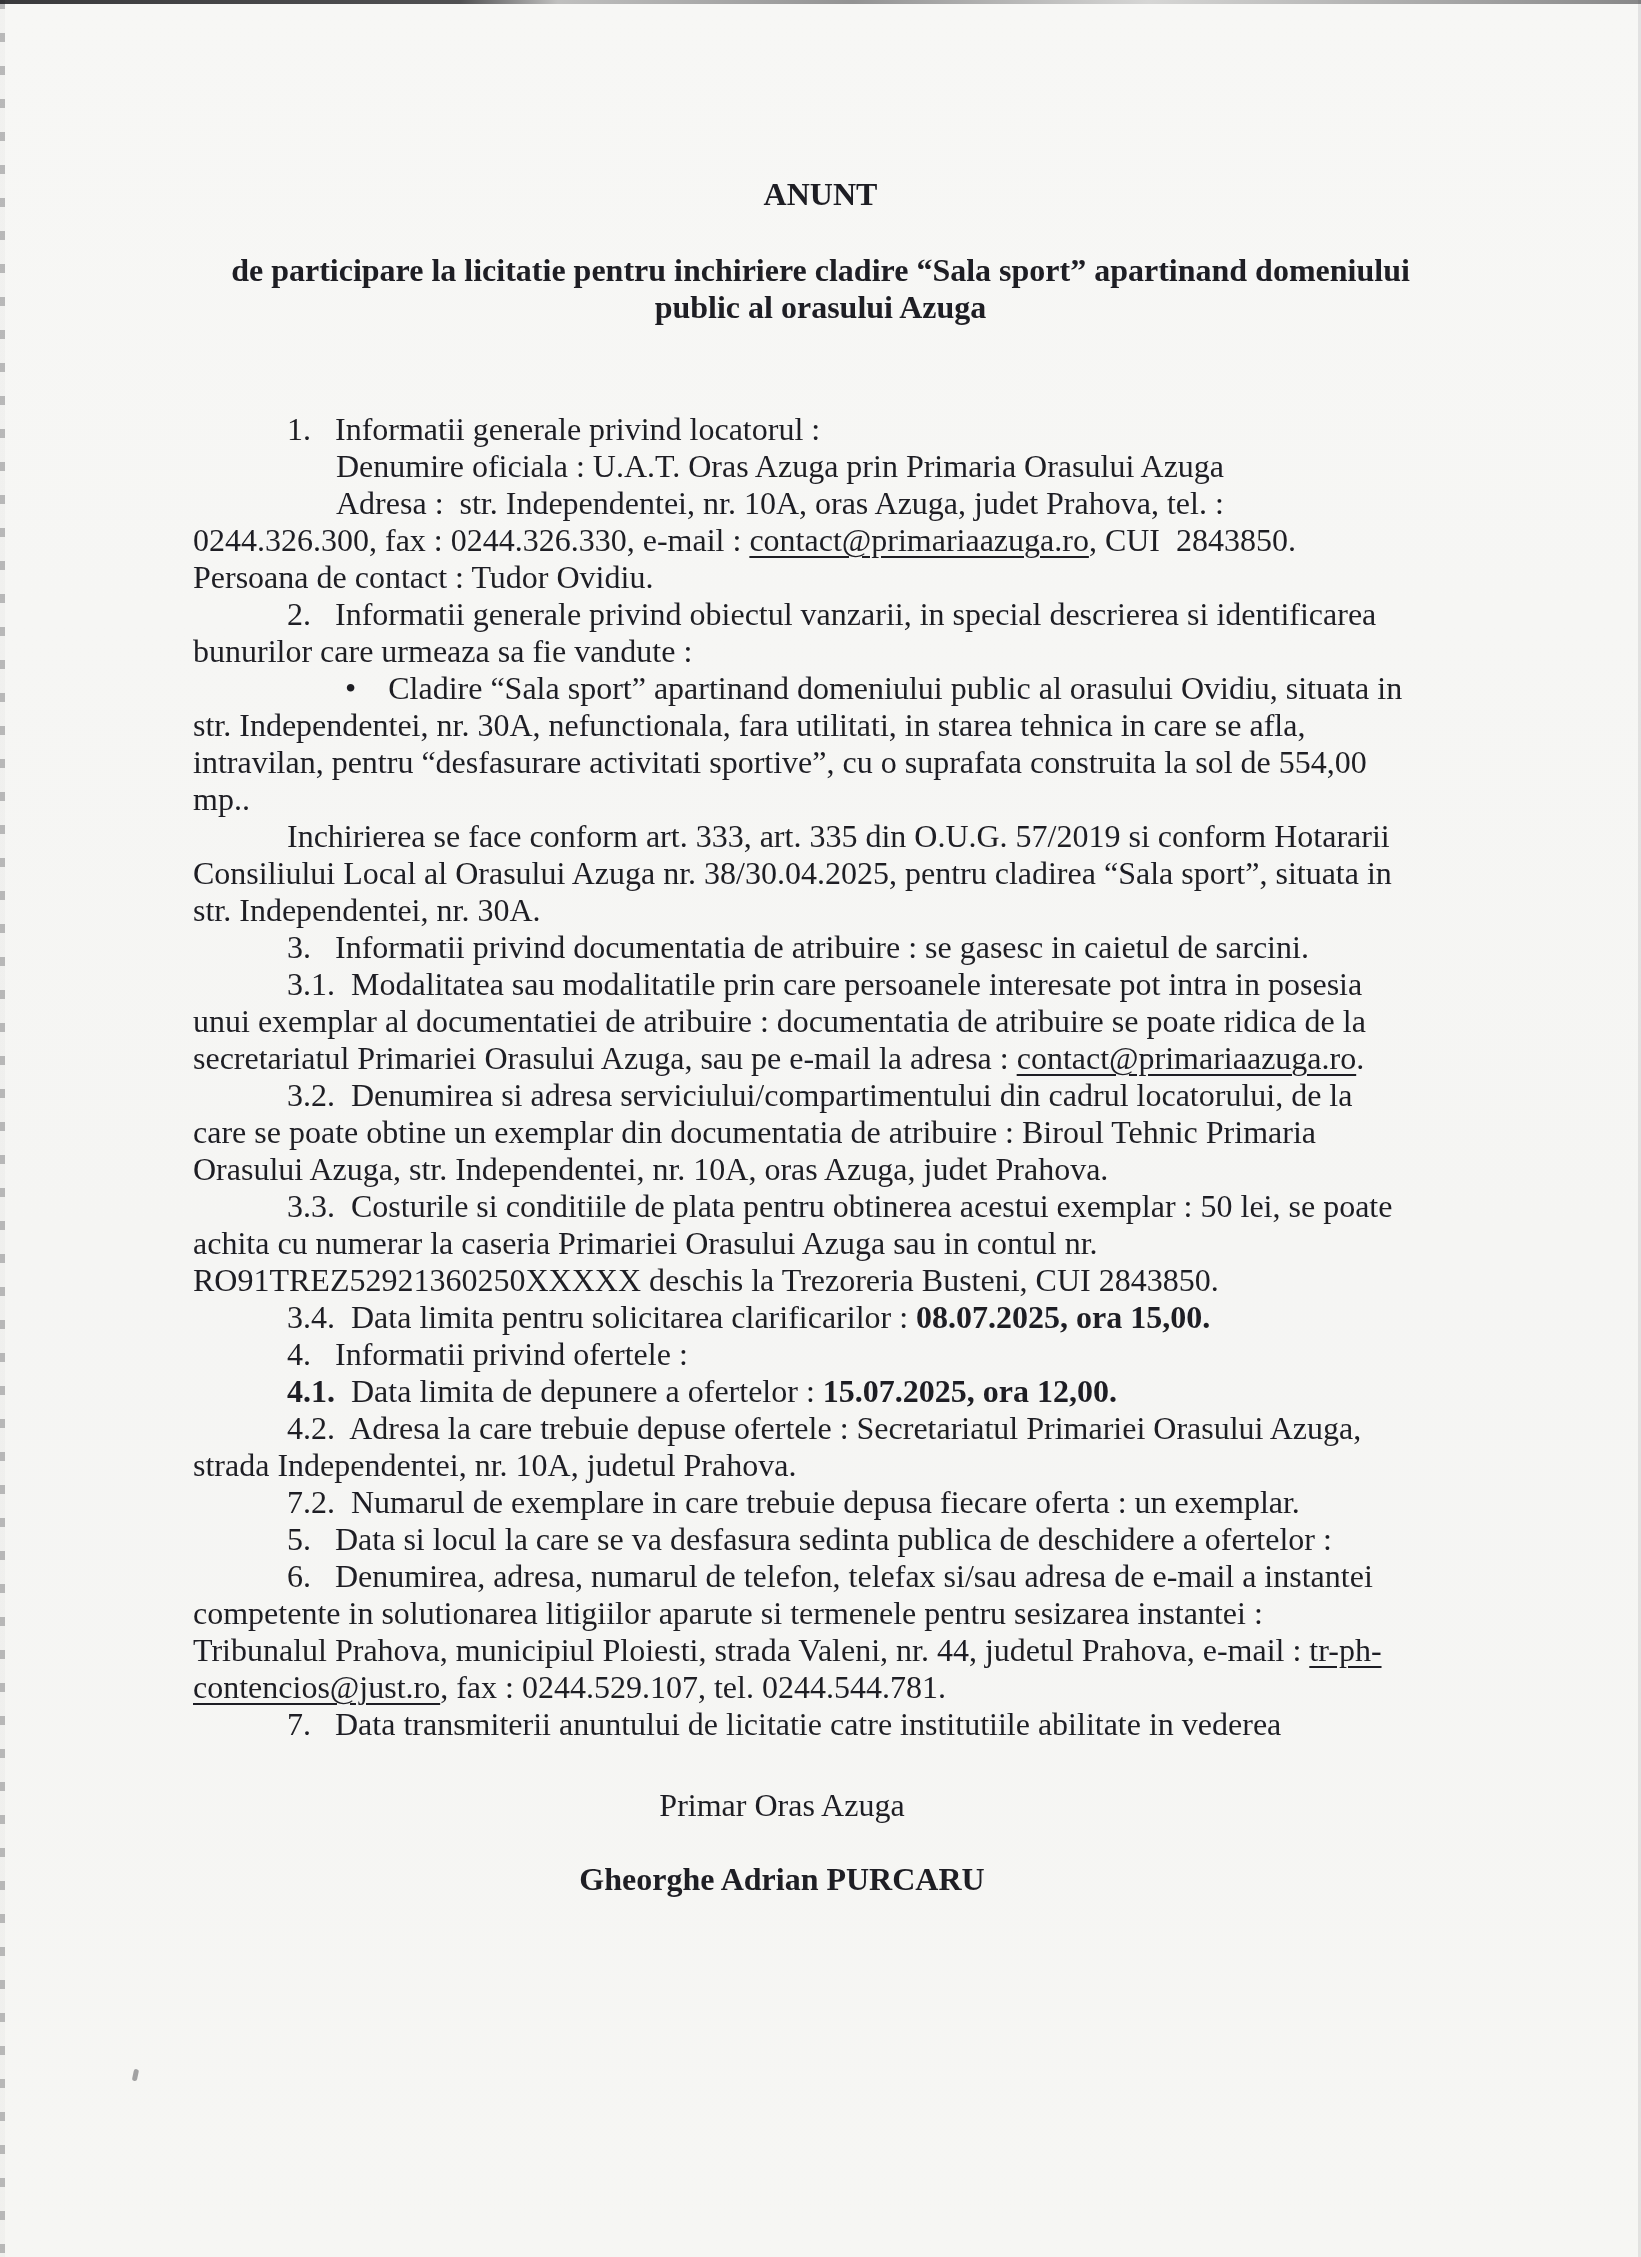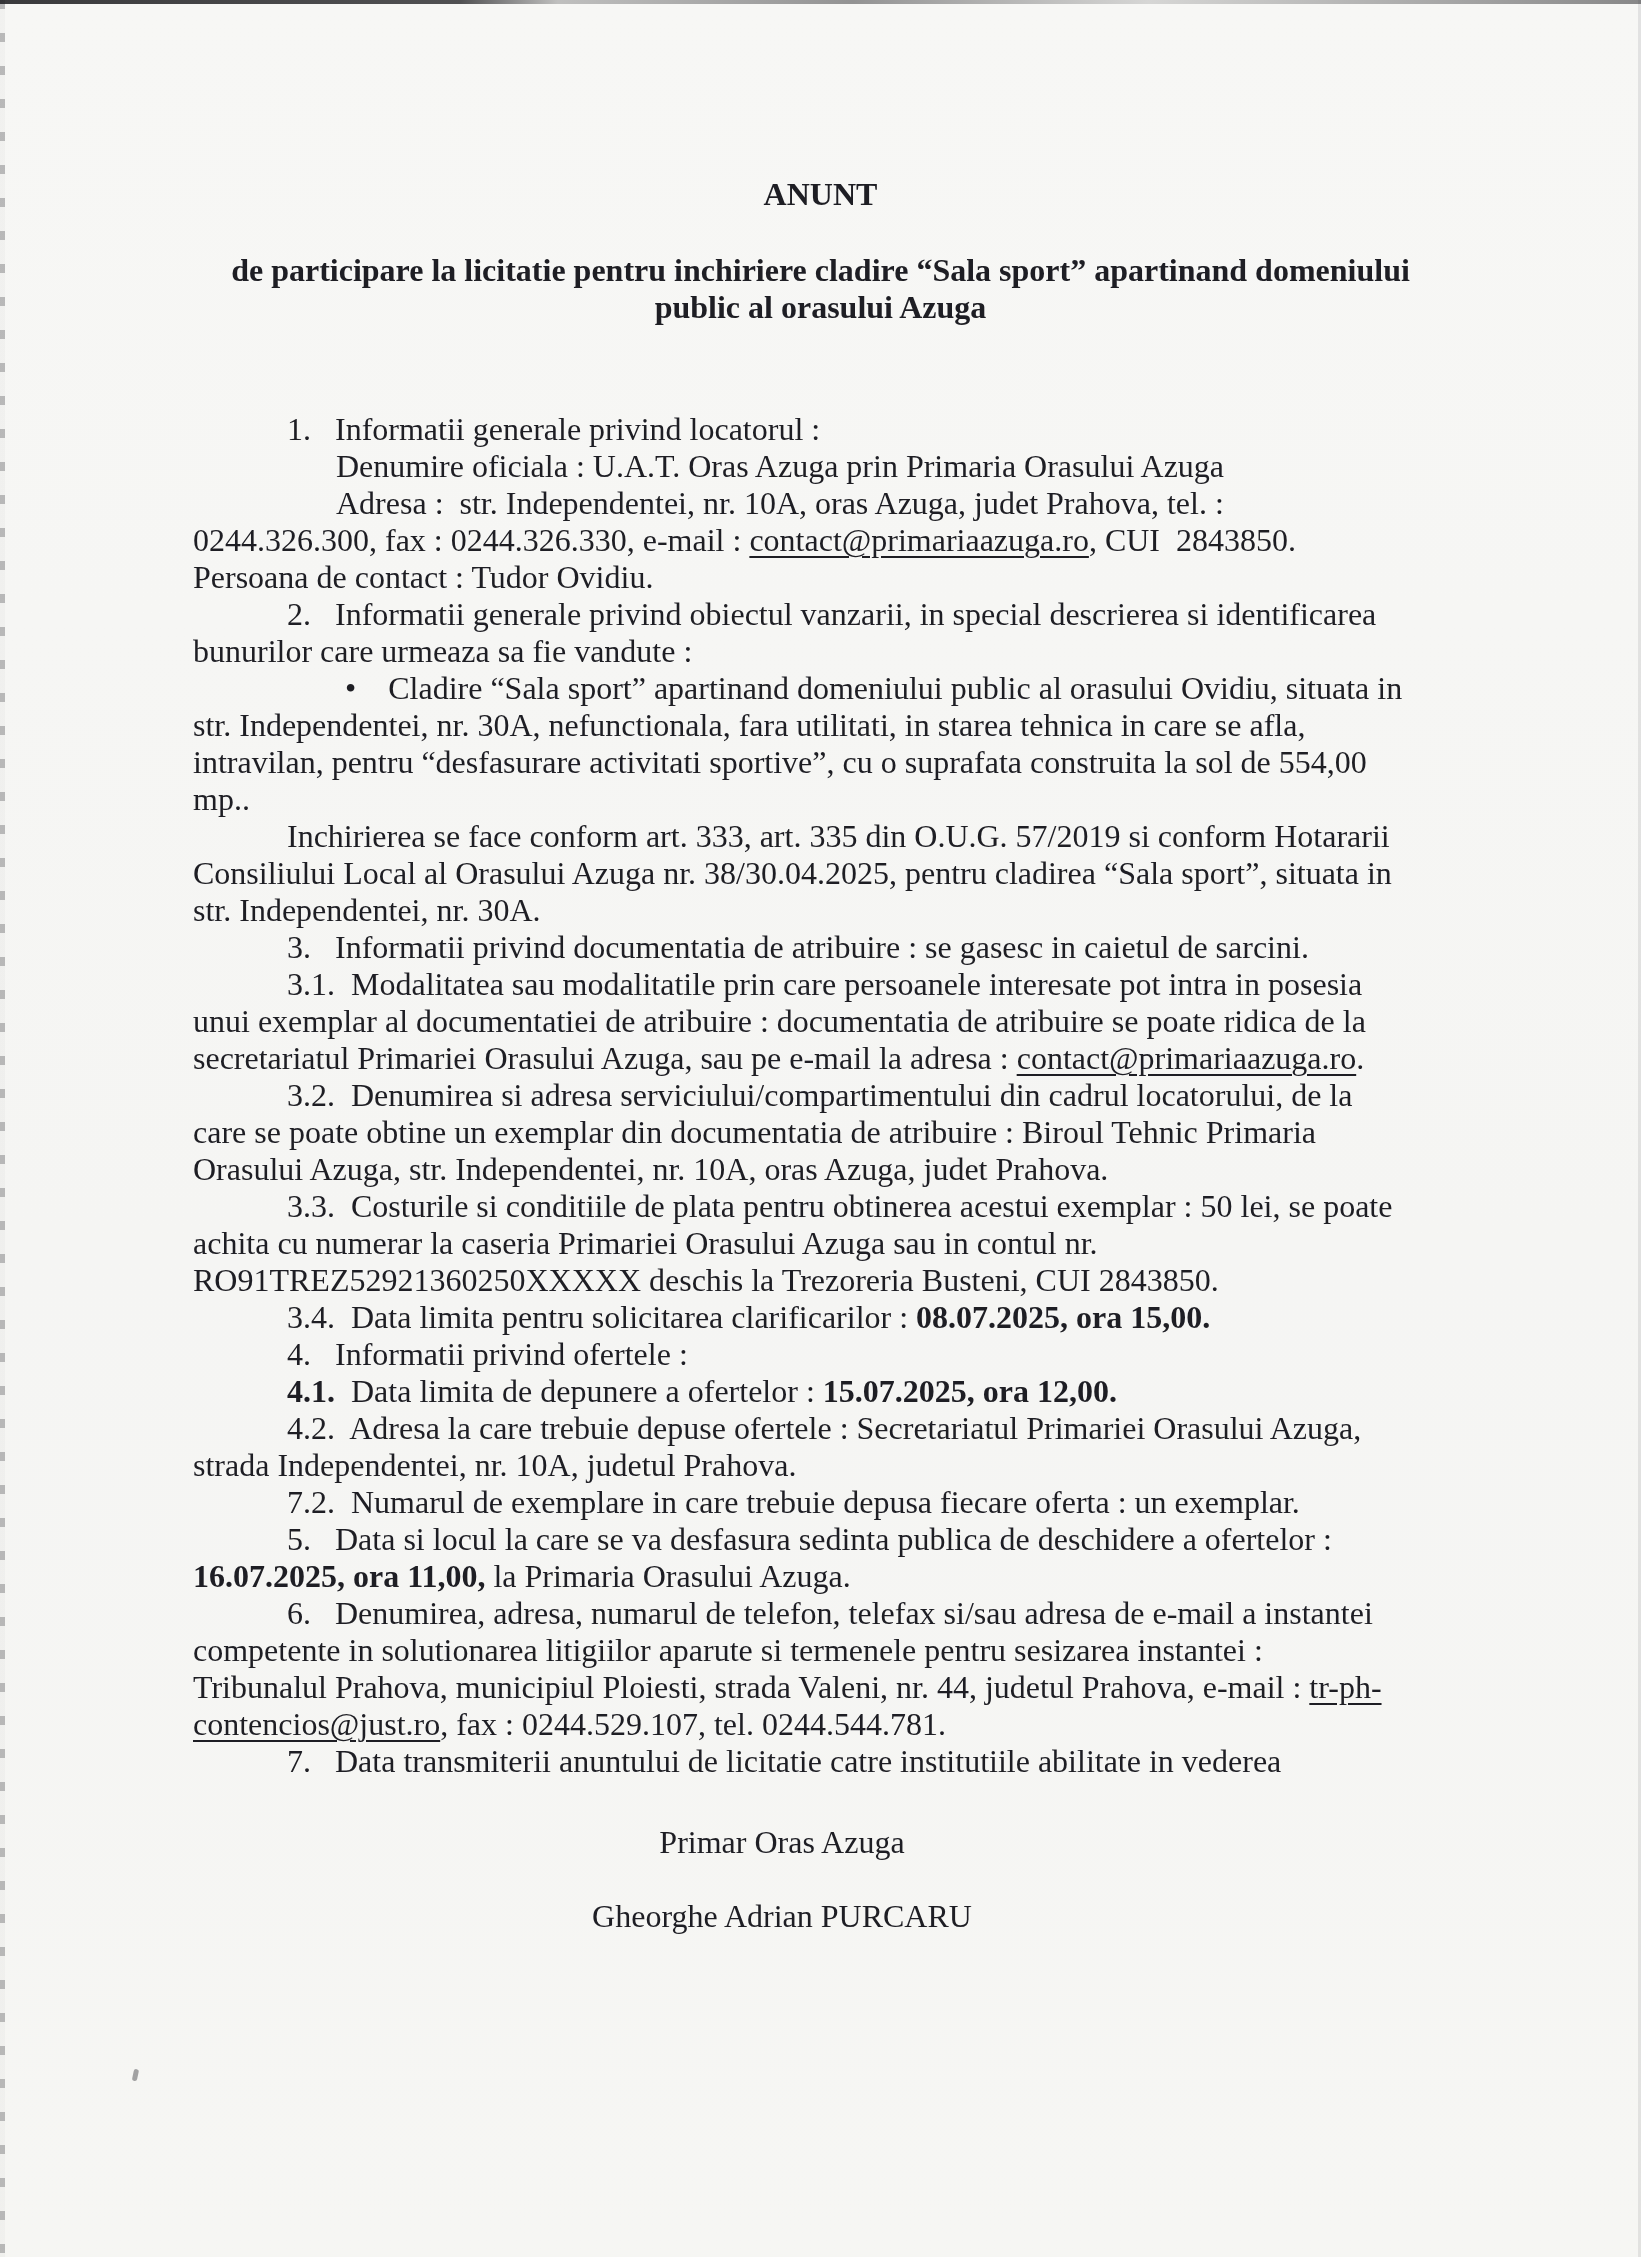--- a/index.html
+++ b/index.html
@@ -36,21 +36,21 @@
   .ind-num { padding-left: 94px; }
   .ind-sub { padding-left: 143px; }
   .ind-bullet { padding-left: 152px; }
   .bold { font-weight: bold; margin-top: 35px; }
   .underline {
     text-decoration: underline;
     text-decoration-thickness: 1.9px;
     text-underline-offset: 4.8px;
   }
   .signature { margin-top: 44px; text-align: center; margin-right: 77px; }
-  .sig-name { margin-top: 37px; }
+  .sig-name { margin-top: 37px; font-weight: bold; }
   
   .scan-top-edge {
     position: absolute; top: 0; left: 0; width: 100%; height: 3.9px;
     background: linear-gradient(90deg,
       rgba(25,25,28,0.85) 0%, rgba(25,25,28,0.75) 28%,
       rgba(25,25,28,0.25) 34%, rgba(25,25,28,0.45) 52%,
       rgba(25,25,28,0.15) 70%, rgba(25,25,28,0.5) 100%);
   }
   .scan-left-edge {
     position: absolute; top: 0; left: 0; width: 4.8px; height: 100%;
@@ -111,21 +111,20 @@
         <div class="line ind-num"><span>3.3.  Costurile si conditiile de plata pentru obtinerea acestui exemplar : 50 lei, se poate</span></div>
         <div class="line"><span>achita cu numerar la caseria Primariei Orasului Azuga sau in contul nr.</span></div>
         <div class="line"><span>RO91TREZ52921360250XXXXX deschis la Trezoreria Busteni, CUI 2843850.</span></div>
         <div class="line ind-num"><span>3.4.  Data limita pentru solicitarea clarificarilor : </span><span class="bold">08.07.2025, ora 15,00.</span></div>
         <div class="line ind-num"><span>4.   Informatii privind ofertele :</span></div>
         <div class="line ind-num"><span class="bold">4.1.</span><span>  Data limita de depunere a ofertelor : </span><span class="bold">15.07.2025, ora 12,00.</span></div>
         <div class="line ind-num"><span>4.2.  Adresa la care trebuie depuse ofertele : Secretariatul Primariei Orasului Azuga,</span></div>
         <div class="line"><span>strada Independentei, nr. 10A, judetul Prahova.</span></div>
         <div class="line ind-num"><span>7.2.  Numarul de exemplare in care trebuie depusa fiecare oferta : un exemplar.</span></div>
         <div class="line ind-num"><span>5.   Data si locul la care se va desfasura sedinta publica de deschidere a ofertelor :</span></div>
-        <div class="line"><span class="bold">16.07.2025, ora 11,00,</span><span> la Primaria Orasului Azuga.</span></div>
         <div class="line ind-num"><span>6.   Denumirea, adresa, numarul de telefon, telefax si/sau adresa de e-mail a instantei</span></div>
         <div class="line"><span>competente in solutionarea litigiilor aparute si termenele pentru sesizarea instantei :</span></div>
         <div class="line"><span>Tribunalul Prahova, municipiul Ploiesti, strada Valeni, nr. 44, judetul Prahova, e-mail : </span><span class="underline">tr-ph-</span></div>
         <div class="line"><span class="underline">contencios@just.ro</span><span>, fax : 0244.529.107, tel. 0244.544.781.</span></div>
         <div class="line ind-num"><span>7.   Data transmiterii anuntului de licitatie catre institutiile abilitate in vederea</span></div>
       </div>
 
     <div class="signature">
       <div class="line" style="white-space:normal">Primar Oras Azuga</div>
       <div class="line sig-name" style="white-space:normal">Gheorghe Adrian PURCARU</div>

